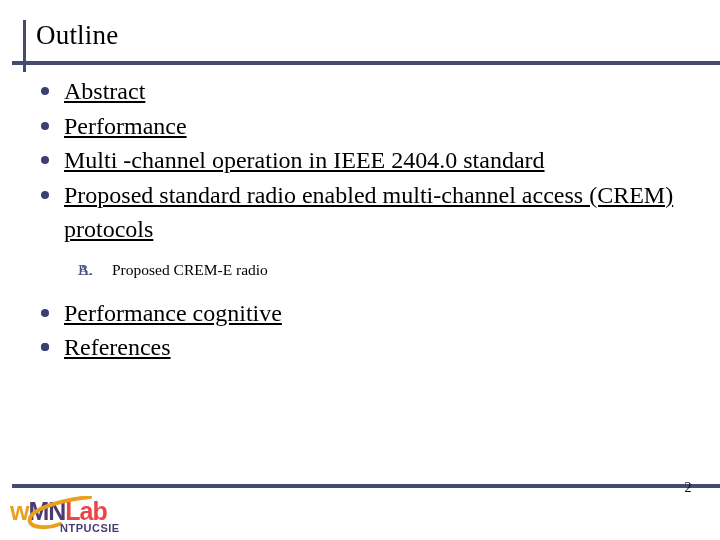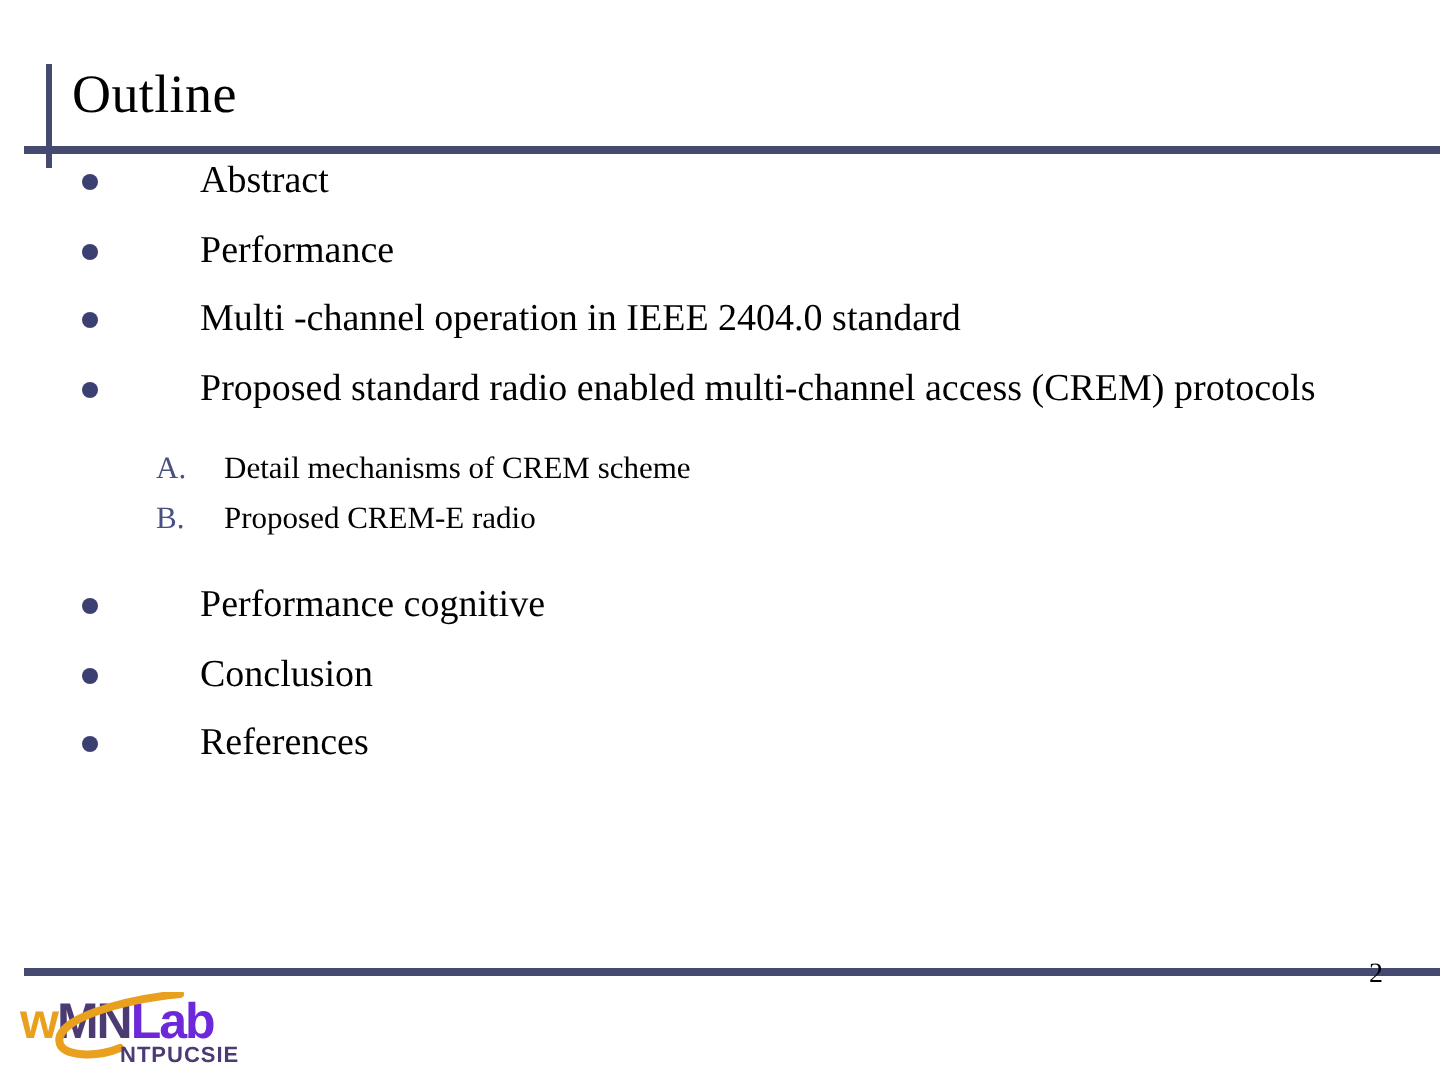--- a/index.html
+++ b/index.html
@@ -13,21 +13,21 @@
     position: relative;
     overflow: hidden;
     font-family: "Liberation Serif", "DejaVu Serif", serif;
     color: #000000;
   }
 
   
   #title-area {
     position: absolute;
     left: 0;
-    top: 12px;
+    top: 0;
     width: 720px;
     height: 80px;
   }
   #slide-title {
     position: absolute;
     left: 36px;
     top: 18px;
     font-size: 27px;
     line-height: 34px;
     color: #000000;
@@ -59,25 +59,26 @@
     width: 720px;
   }
 
   ul.level1 {
     list-style: none;
     margin: 0;
     padding: 0;
   }
   ul.level1 > li.bullet-item {
     position: relative;
-    padding-left: 100px;
-    font-size: 19px;
+    padding-left: 64px;
+    font-size: 24px;
     line-height: 34.5px;
     color: #000000;
     margin: 0;
+    text-decoration: underline;
   }
   ul.level1 > li.bullet-item > .bullet-dot {
     position: absolute;
     left: 41px;
     top: 13px;
     width: 8px;
     height: 8px;
     border-radius: 50%;
     background: #3c3f72;
   }
@@ -145,21 +146,21 @@
     font-family: "Liberation Sans", "DejaVu Sans", sans-serif;
     font-weight: bold;
     font-size: 25px;
     line-height: 26px;
     letter-spacing: -1px;
     white-space: nowrap;
   }
   #logo-wordmark .lg-w { color: #e8a01e; }
   #logo-wordmark .lg-m { color: #4b3b72; }
   #logo-wordmark .lg-n { color: #4b3b72; }
-  #logo-wordmark .lg-lab { color: #6d28d9; }
+  #logo-wordmark .lg-lab { color: #ef4444; }
   #logo-swoosh {
     position: absolute;
     left: 12px;
     top: -2px;
     width: 100px;
     height: 34px;
     pointer-events: none;
   }
   #logo-sub {
     position: absolute;
@@ -199,36 +200,34 @@
     </li>
     <li class="bullet-item">
       <span class="bullet-dot"></span>
       <span class="bullet-text">Proposed standard radio enabled multi-channel access (CREM) protocols</span>
     </li>
   </ul>
 
   <ol class="level2">
     <li class="sub-item">
       <span class="sub-marker">A.</span>
-      <span class="sub-text">Detail mechanisms of CREM scheme</span>
     </li>
     <li class="sub-item">
       <span class="sub-marker">B.</span>
       <span class="sub-text">Proposed CREM-E radio</span>
     </li>
   </ol>
 
   <ul class="level1" id="group-bottom">
     <li class="bullet-item">
       <span class="bullet-dot"></span>
       <span class="bullet-text">Performance cognitive</span>
     </li>
     <li class="bullet-item">
       <span class="bullet-dot"></span>
-      <span class="bullet-text">Conclusion</span>
     </li>
     <li class="bullet-item">
       <span class="bullet-dot"></span>
       <span class="bullet-text">References</span>
     </li>
   </ul>
 
 </div>
 
 <div id="footer-rule"></div>

